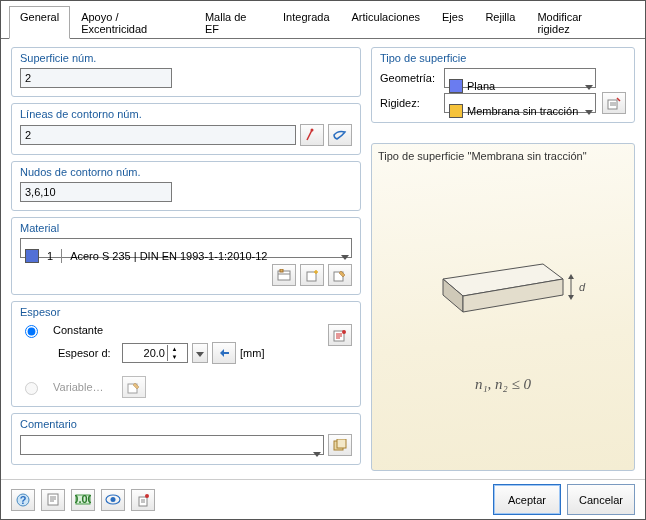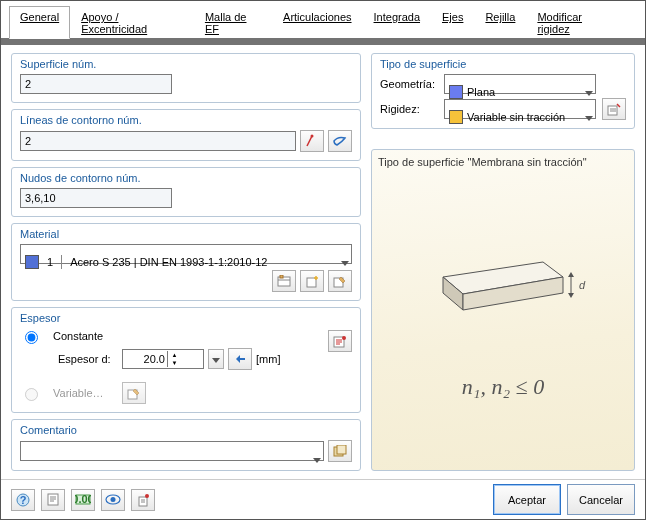--- a/index.html
+++ b/index.html
@@ -1,68 +1,68 @@
 <!DOCTYPE html>
 <html><head>
 <meta charset="utf-8">
 <style>
   * { box-sizing: border-box; font-family: "Segoe UI", Tahoma, sans-serif; font-size: 11px; }
   body { margin: 0; background: #fff; }
   .window { width: 646px; height: 520px; border: 1px solid #555; background: #fff; display: flex; flex-direction: column; }
   .titlebar { height: 28px; display: flex; align-items: center; padding: 0 2px 0 8px; border-bottom: 1px solid #ddd; }
   .titlebar-text { flex: 1; font-size: 12px; }
   .close-btn { width: 40px; height: 26px; display: flex; align-items: center; justify-content: center; }
-  .tabs { display: flex; padding: 4px 20px 0 8px; border-bottom: 7px solid #737373; text-decoration: underline; }
+  .tabs { display: flex; padding: 4px 20px 0 8px; border-bottom: 1px solid #737373; }
   .tab { padding: 4px 10px 4px 10px; border: 1px solid transparent; border-bottom: none; position: relative; top: 1px; cursor: default; }
   .tab.active { background: #fff; border: 1px solid #a9a9a9; border-bottom: 1px solid #fff; }
   .content { flex: 1; display: flex; padding: 8px 10px; gap: 10px; }
   .left-col { width: 350px; display: flex; flex-direction: column; gap: 6px; }
   .right-col { flex: 1; display: flex; flex-direction: column; gap: 20px; }
   .group { border: 1px solid #b8c8d8; border-radius: 3px; padding: 6px 8px 8px 8px; }
   .group-title { color: #1a5a9c; font-size: 11px; margin: -2px 0 4px 0; }
   .field-row { display: flex; align-items: center; gap: 4px; margin-top: 2px; }
   .text-input { flex: 1; height: 20px; border: 1px solid #7a7a7a; background: #f3f6f9; padding: 0 4px; }
   .icon-btn { width: 24px; height: 22px; border: 1px solid #adadad; background: linear-gradient(#fdfdfd,#e8e8e8); display: flex; align-items: center; justify-content: center; cursor: default; }
   .icon-btn svg { display: block; }
   .select { flex: 1; height: 20px; border: 1px solid #7a7a7a; background: #fff; display: flex; align-items: center; padding: 16px 2px 0 4px; }
   .select .swatch { width: 14px; height: 14px; border: 1px solid #555; margin-right: 4px; }
   .select .caret { margin-left: auto; }
   .material-select { display: flex; align-items: center; gap: 4px; }
   .btn-strip { display: flex; gap: 4px; justify-content: flex-end; margin-top: 6px; }
   .radio-row { display: flex; align-items: center; gap: 12px; }
   label.lbl { white-space: nowrap; }
-  .spinner { width: 82px; height: 20px; border: 1px solid #7a7a7a; display: flex; align-items: center; }
+  .spinner { width: 66px; height: 20px; border: 1px solid #7a7a7a; display: flex; align-items: center; }
   .spinner input { border: none; width: 44px; text-align: right; padding-right: 2px; height: 16px; outline: none; }
   .spinner .updown { width: 14px; display: flex; flex-direction: column; }
   .spinner .updown div { height: 8px; border-left: 1px solid #7a7a7a; display:flex; align-items:center; justify-content:center; font-size:6px; }
   .drop-btn { width: 16px; height: 20px; border: 1px solid #adadad; background: linear-gradient(#fdfdfd,#e8e8e8); display:flex;align-items:center;justify-content:center; }
   .row-label { width: 60px; }
   .right-grid { display: grid; grid-template-columns: 58px 1fr auto; gap: 4px 6px; align-items: center; }
   .preview { flex: 1; border: 1px solid #b8c8d8; border-radius: 3px; background: linear-gradient(175deg,#fdfbf3,#f7f1dc 60%, #f4edd3); padding: 6px; display: flex; flex-direction: column; }
   .preview-title { font-size: 11px; color: #333; }
   .preview-canvas { flex:1; display:flex; align-items:center; justify-content:center; flex-direction:column; }
-  .formula { font-family: "Cambria Math", "Times New Roman", serif; font-size: 22px; font-style: italic; color: #555; margin-top: 12px; }
+  .formula { font-family: "Cambria Math", "Times New Roman", serif; font-size: 15px; font-style: italic; color: #555; margin-top: 12px; }
   .footer { height: 40px; border-top: 1px solid #ccc; display: flex; align-items: center; padding: 0 10px; gap: 6px; }
   .footer .spacer { flex: 1; }
   .btn { min-width: 68px; height: 31px; border: 1px solid #7a9ac0; background: linear-gradient(#fdfdfd,#e8e8e8); cursor: default; display: flex; align-items: center; justify-content: center; }
   .btn.primary { border: 1px solid #2a72c8; box-shadow: inset 0 0 0 1px #9dc6f5; }
   .disabled { color: #999; }
   .caret::before { content: ""; border-left: 4px solid transparent; border-right: 4px solid transparent; border-top: 5px solid #555; display: inline-block; }
 </style>
 </head>
 <body>
 
 <div class="window">
 
   <div class="tabs">
     <div class="tab active">General</div>
     <div class="tab">Apoyo / Excentricidad</div>
     <div class="tab">Malla de EF</div>
+    <div class="tab">Integrada</div>
     <div class="tab">Articulaciones</div>
-    <div class="tab">Integrada</div>
     <div class="tab">Ejes</div>
     <div class="tab">Rejilla</div>
     <div class="tab">Modificar rigidez</div>
   </div>
 
   <div class="content">
     <div class="left-col">
 
       <div class="group">
         <div class="group-title">Superficie núm.</div>
@@ -195,21 +195,21 @@
           <label class="lbl">Geometría:</label>
           <div class="select">
             <div class="swatch" style="background:#6a7cf0"></div>
             <span>Plana</span>
             <span class="caret"></span>
           </div>
           <span></span>
           <label class="lbl">Rigidez:</label>
           <div class="select">
             <div class="swatch" style="background:#f5c23a"></div>
-            <span>Variable sin tracción</span>
+            <span>Membrana sin tracción</span>
             <span class="caret"></span>
           </div>
           <div class="icon-btn">
             <svg width="14" height="13" viewBox="0 0 14 13">
                 <rect x="1" y="3" width="9" height="9" fill="#fff" stroke="#888"></rect>
                 <path d="M3 6h6M3 8h6" stroke="#888"></path>
                 <path d="M10 1 L13 4" stroke="#c33" stroke-width="1.5"></path>
               </svg>
           </div>
         </div>

